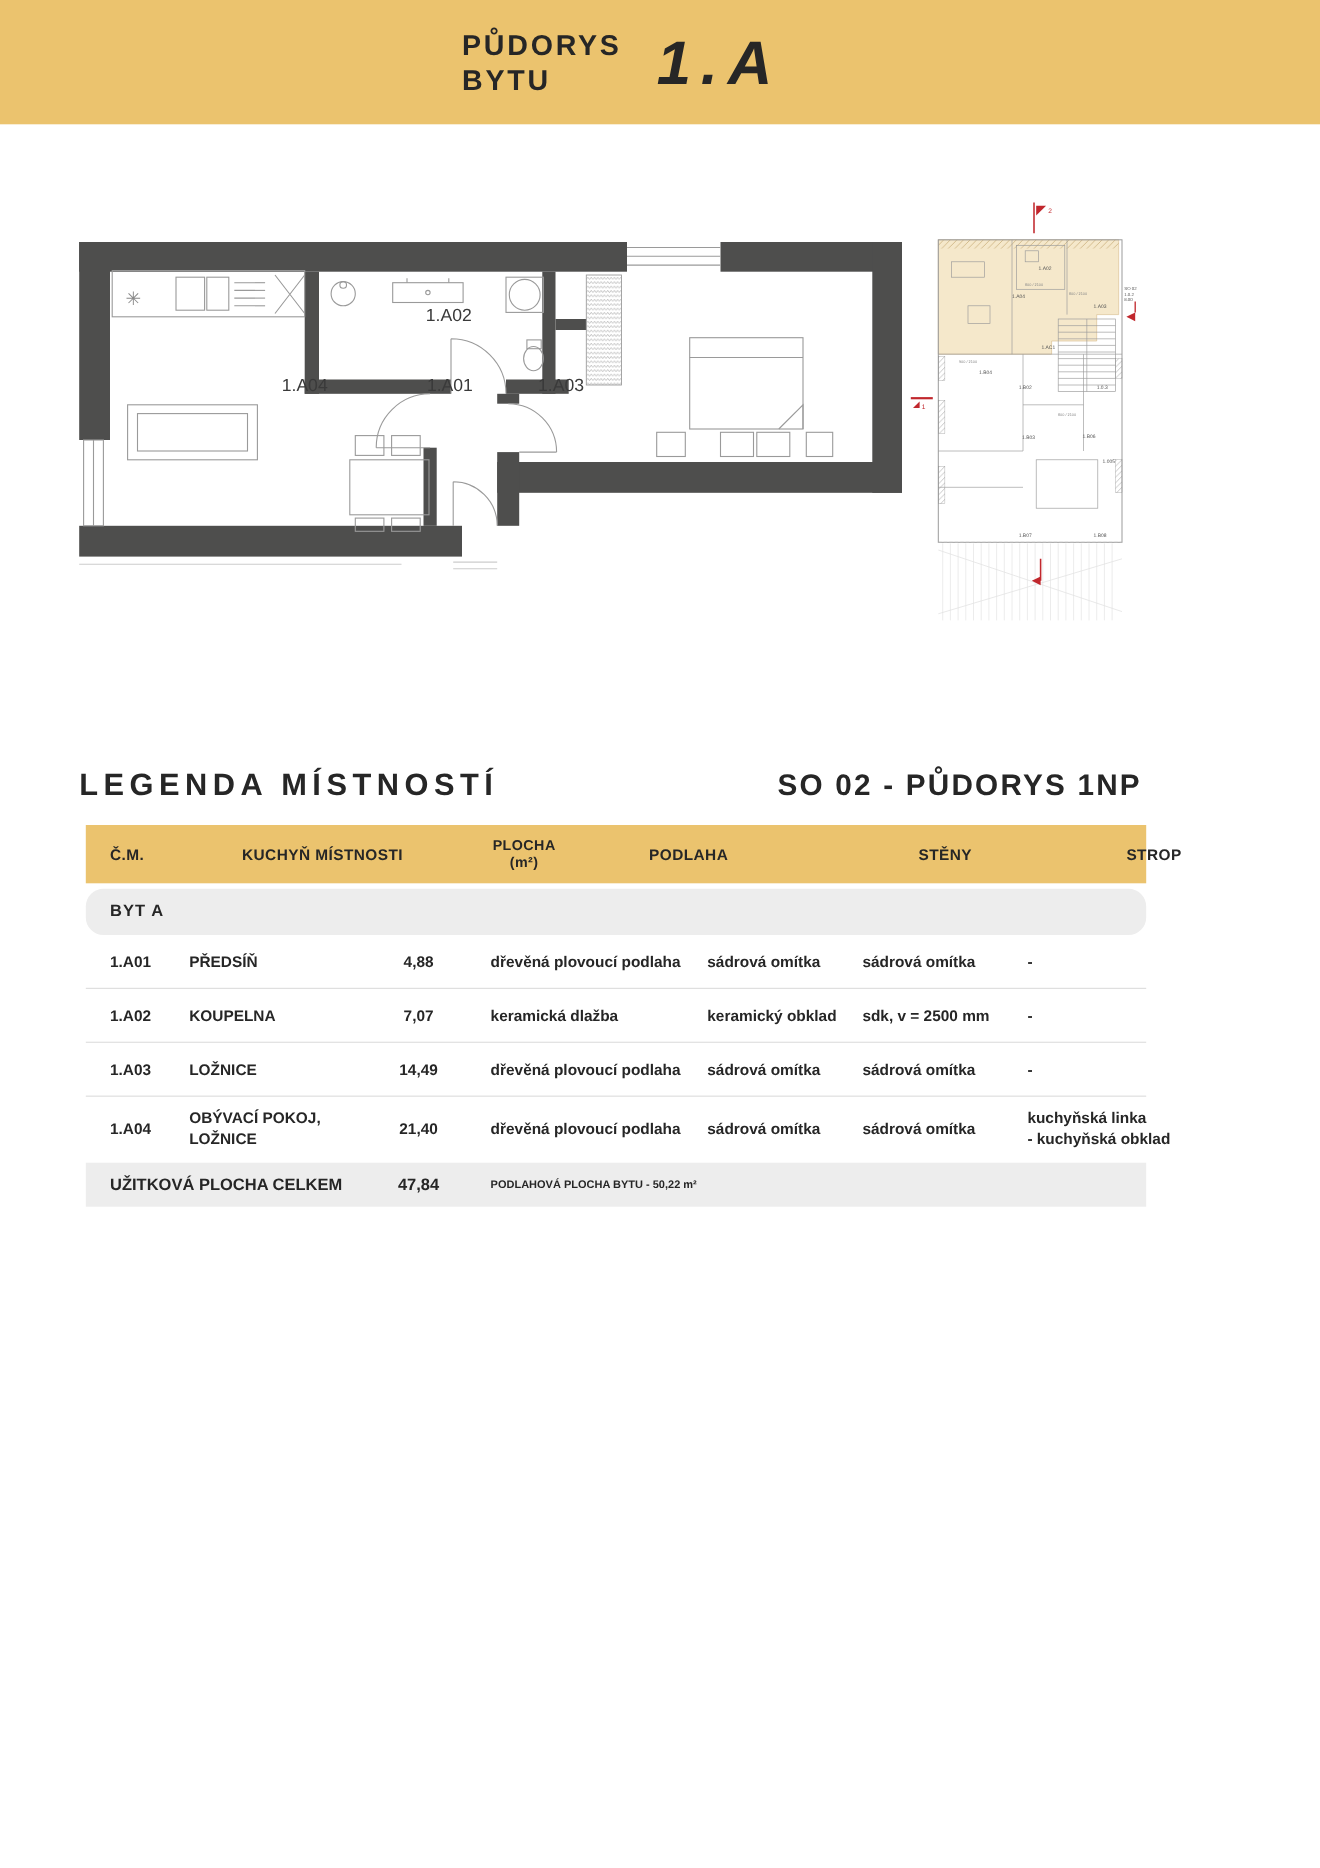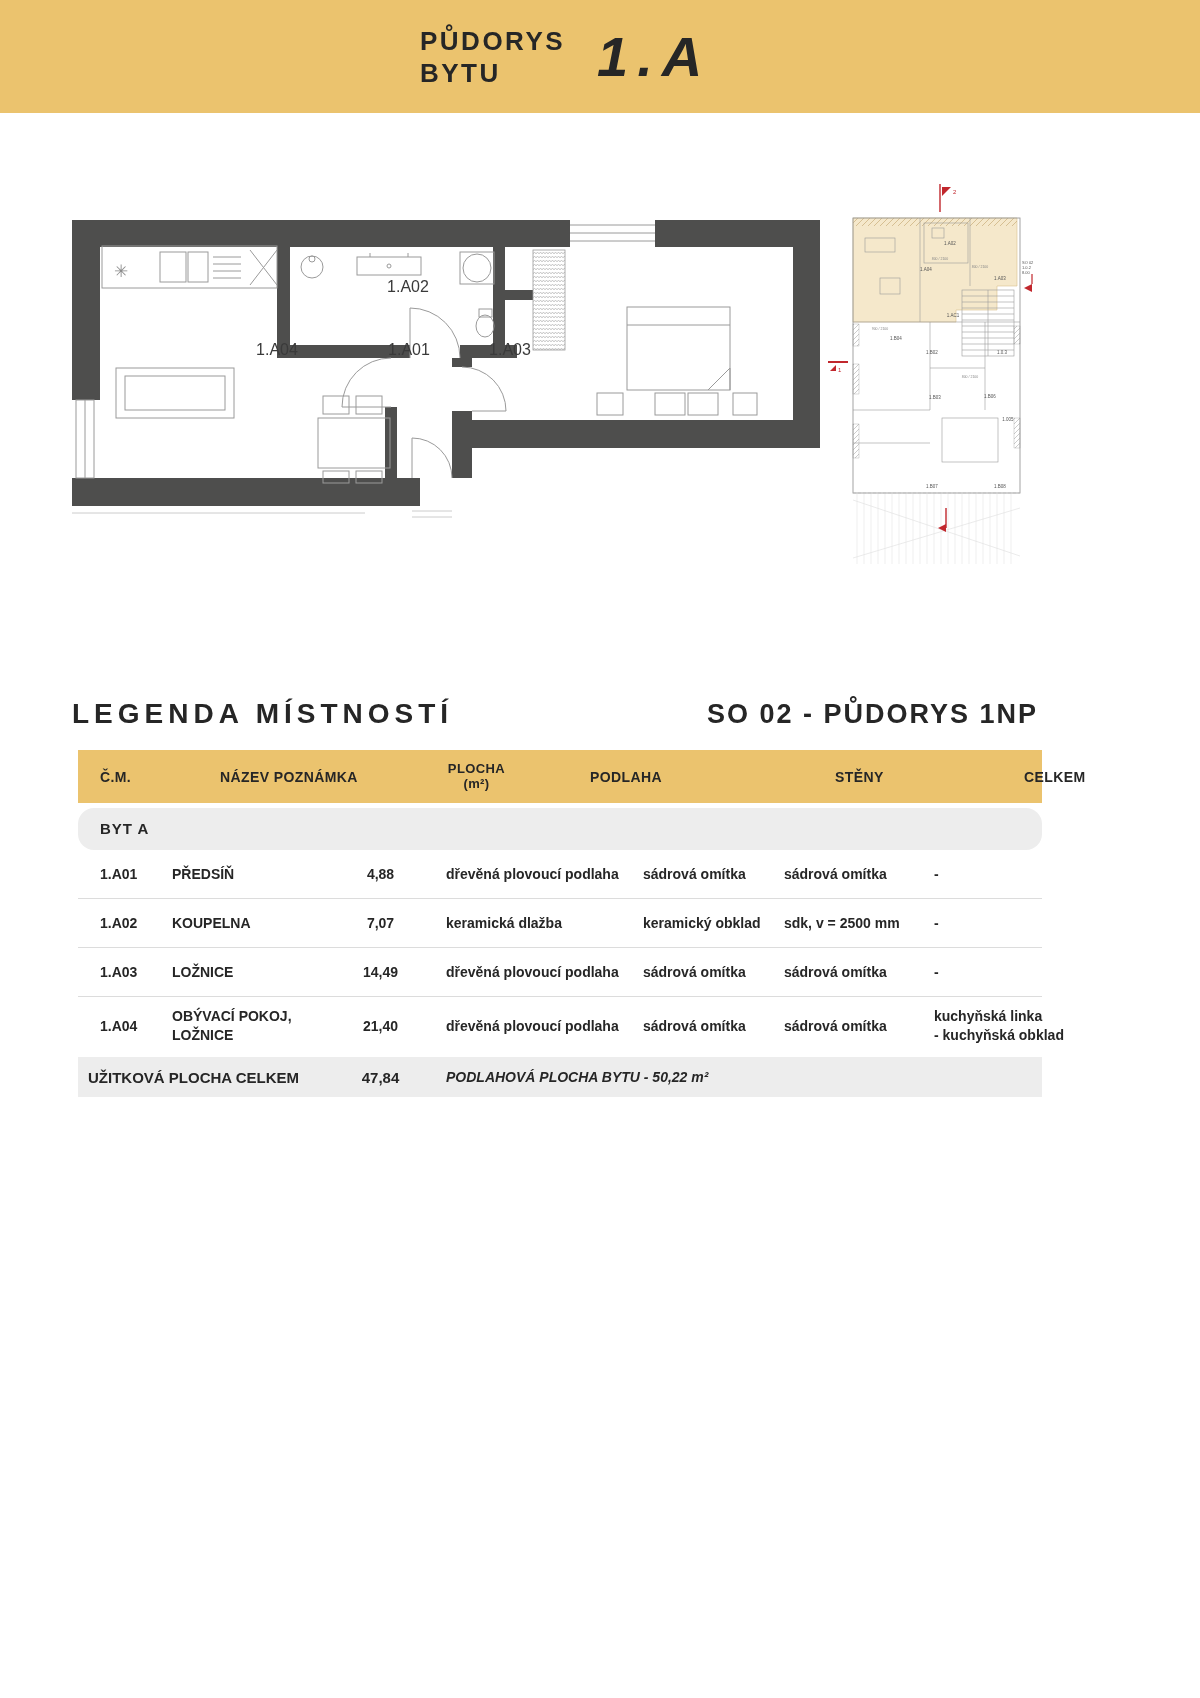--- a/index.html
+++ b/index.html
@@ -27,22 +27,22 @@
   .c1{padding-left:22px;}
   .c3{text-align:center;}
   .c4,.c5,.c6,.c7{padding-left:13px;}
   .section-band{margin-top:5px;background:#EDEDED;height:42px;line-height:42px;
                 padding-left:22px;font-size:15px;letter-spacing:1px;border-radius:16px;}
   .trow{height:48px;align-items:center;font-size:14px;background:#ffffff;}
   .trow.sep{border-top:1px solid #DCDCDC;}
   .trow.tall{height:57px;}
   .twoline{line-height:1.35;white-space:nowrap;}
   .tfoot{margin-top:3px;background:#EDEDED;height:40px;align-items:center;font-size:15px;}
-  .tfoot .note{font-size:14px;font-style:italic;}
-  .lab2{grid-column:1 / span 2;padding-left:10px;white-space:nowrap;}
+  .tfoot .note{font-size:10px;}
+  .lab2{grid-column:1 / span 2;padding-left:22px;white-space:nowrap;}
   .note{grid-column:4 / span 4;padding-left:13px;white-space:nowrap;}
   svg text{font-family:"Liberation Sans", sans-serif;}
 </style>
 </head>
 <body>
 
 <div id="page">
 
   <div class="banner">
     <div class="banner-title">
@@ -252,30 +252,30 @@
     </g>
   </svg>
 
   <div class="legend-title">LEGENDA MÍSTNOSTÍ</div>
   <div class="legend-subtitle">SO 02 - PŮDORYS 1NP</div>
 
   <div class="tbl">
 
     <div class="tgrid thead">
       <div class="cell c1">Č.M.</div>
-      <div class="cell c2">NÁZEV POZNÁMKA</div>
+      <div class="cell c2">KUCHYŇ MÍSTNOSTI</div>
       <div class="cell c3">
         <div style="font-size:13px;line-height:1.15">
           <div>PLOCHA</div>
           <div>(m²)</div>
         </div>
       </div>
       <div class="cell c4">PODLAHA</div>
       <div class="cell c5">STĚNY</div>
-      <div class="cell c6">CELKEM</div>
+      <div class="cell c6">STROP</div>
       <div class="cell c7">POZNÁMKA</div>
     </div>
 
     <div class="section-band">BYT A</div>
 
     <div class="tgrid trow">
       <div class="cell c1">1.A01</div>
       <div class="cell c2">PŘEDSÍŇ</div>
       <div class="cell c3">4,88</div>
       <div class="cell c4">dřevěná plovoucí podlaha</div>

